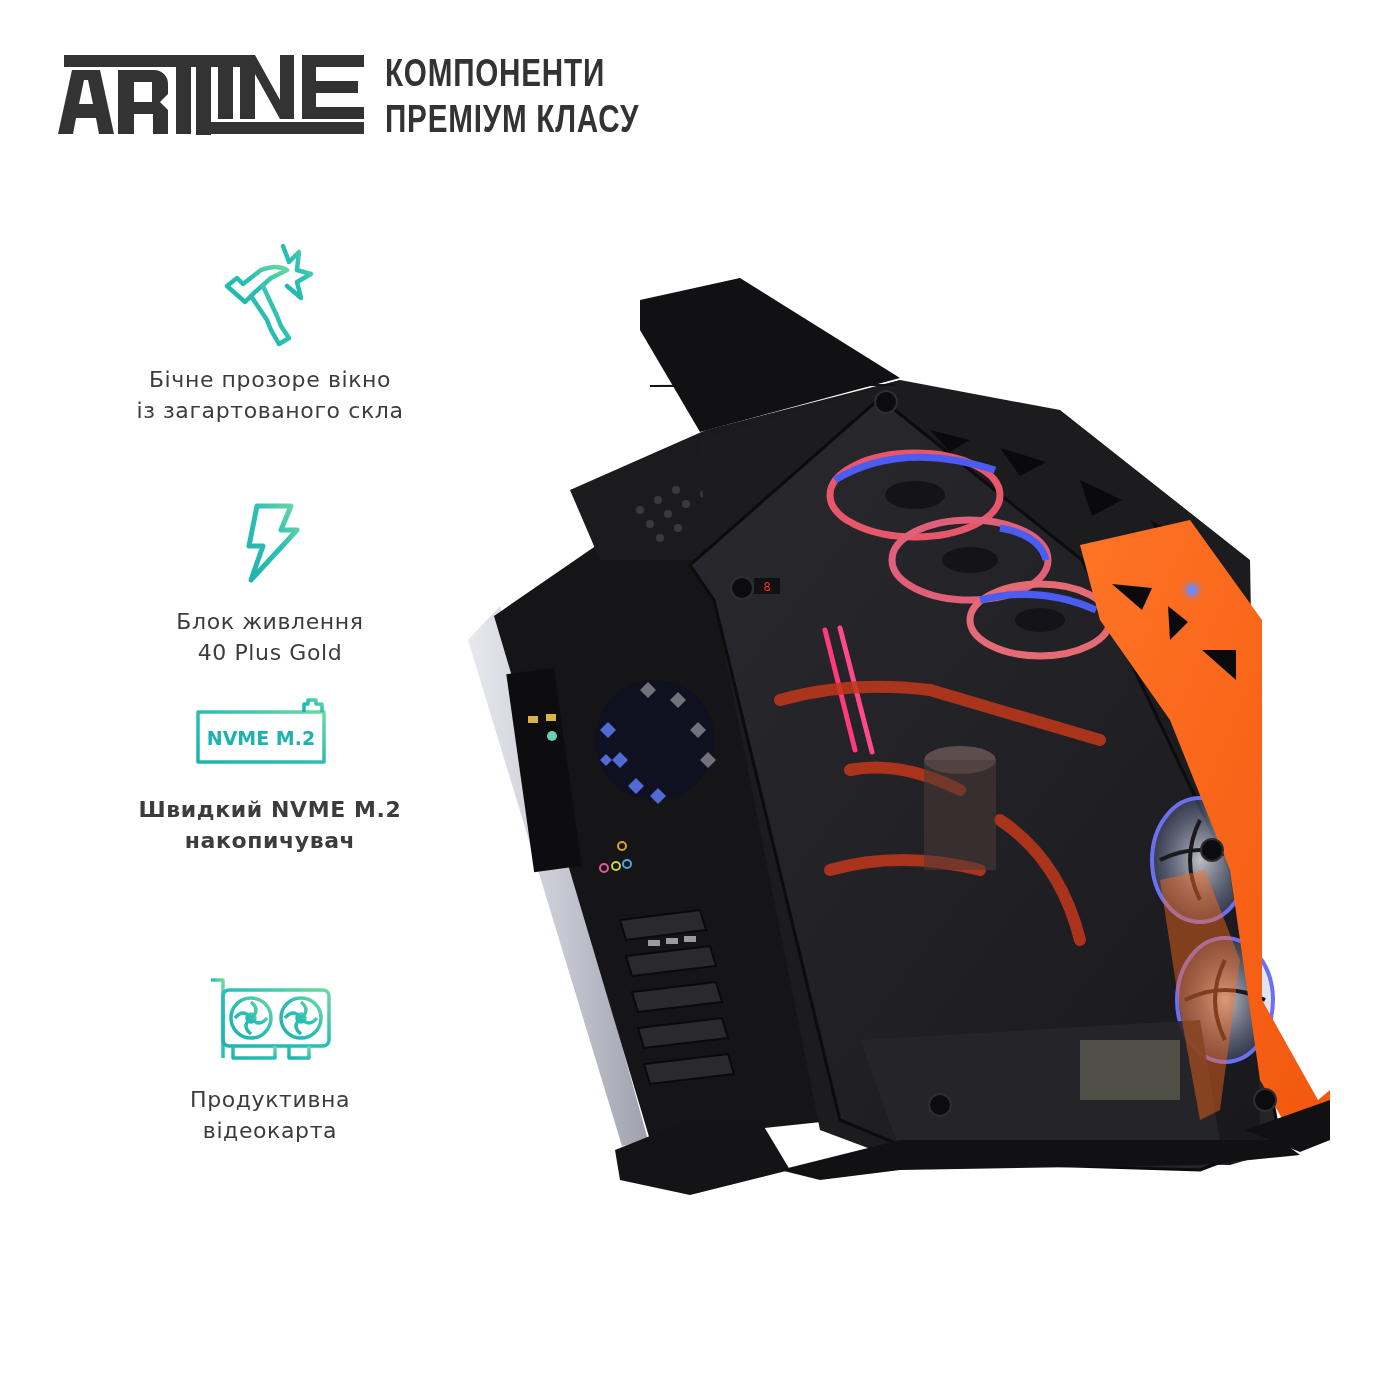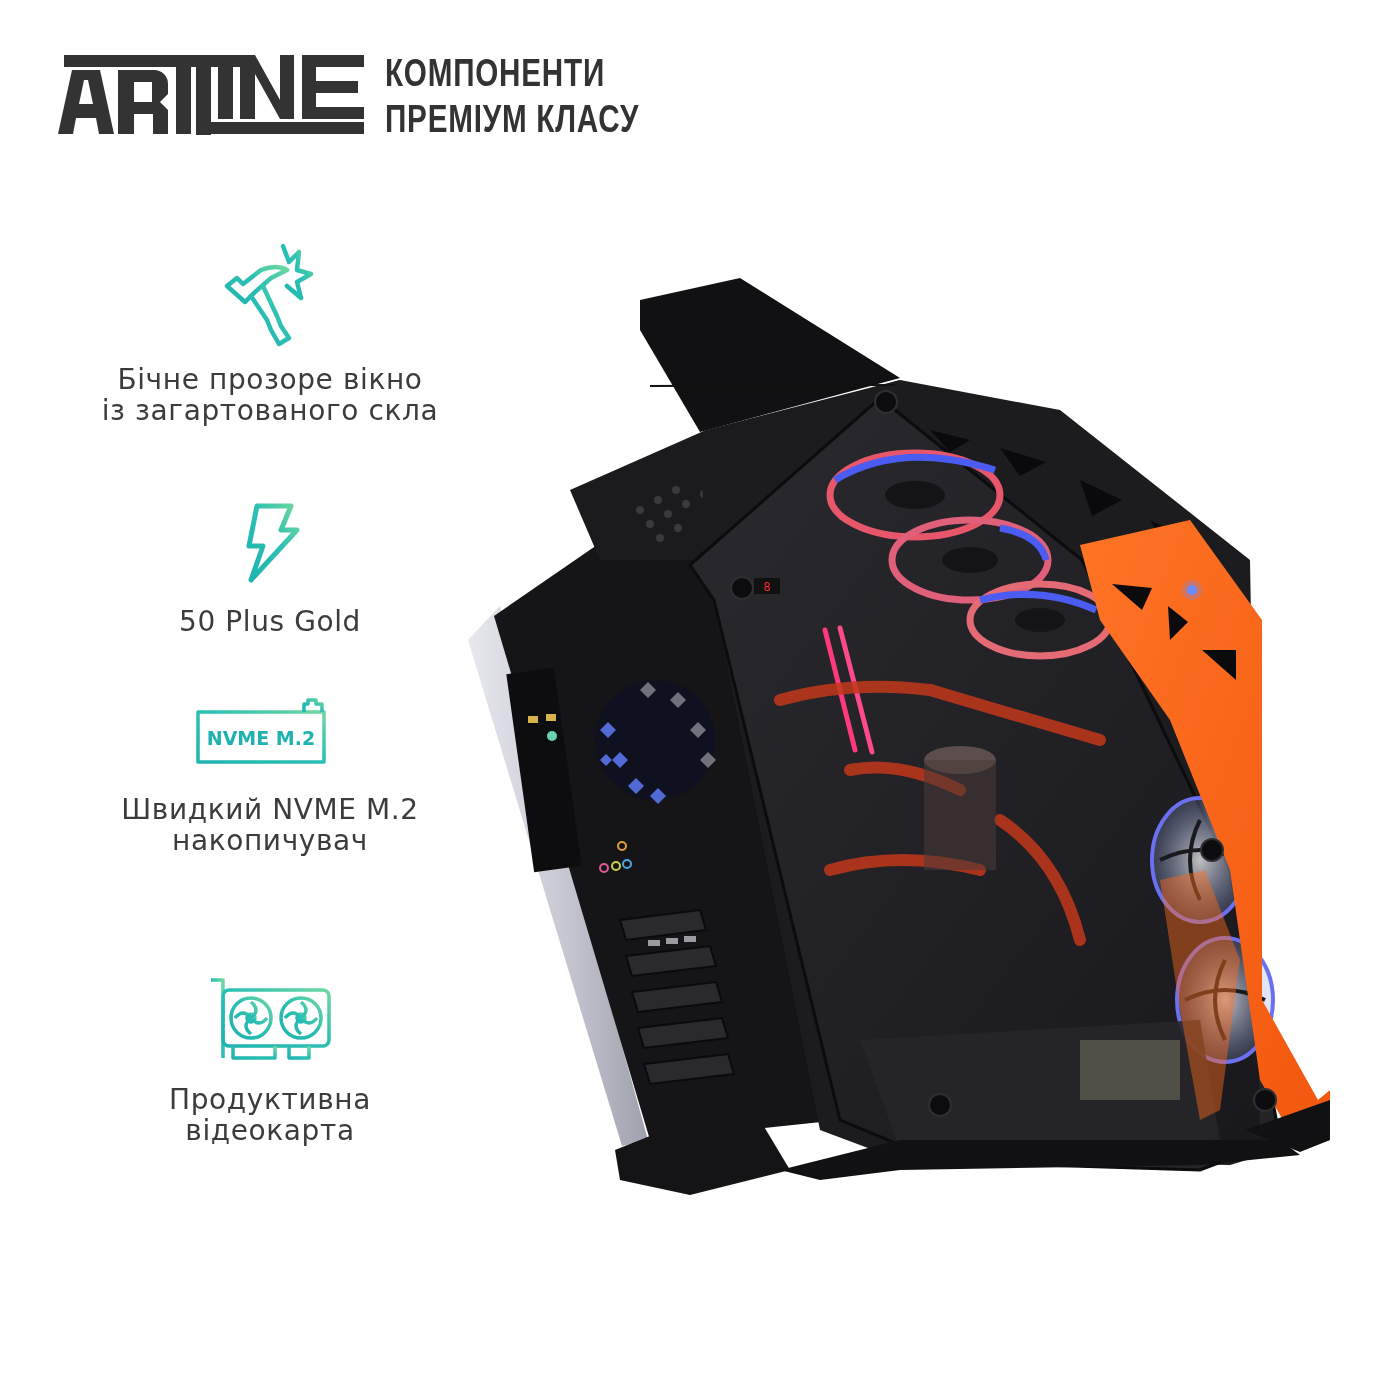--- a/index.html
+++ b/index.html
@@ -10,30 +10,30 @@
   .brand { position:absolute; left:58px; top:52px; width:310px; height:90px; }
   .brand svg { display:block; }
   .tagline { position:absolute; left:385px; top:50px; font-family:"Liberation Sans", sans-serif;
              font-weight:700; font-size:38px; line-height:46px; color:#333333;
              transform:scaleX(0.78); transform-origin:left top; letter-spacing:1px; }
   .tagline div { white-space:nowrap; }
 
   
   .feature { position:absolute; left:100px; width:340px; text-align:center; }
   .feature .icon { display:block; margin:0 auto; }
-  .feature .label { font-family:"DejaVu Sans", sans-serif; font-size:28px; line-height:31px;
+  .feature .label { font-family:"DejaVu Sans", sans-serif; font-size:22px; line-height:31px;
                     color:#3c3c3c; letter-spacing:0.6px; }
   .feature .label div { white-space:nowrap; }
 
   #feat-glass { top:240px; }
   #feat-glass .label { margin-top:14px; }
   #feat-psu { top:500px; }
   #feat-psu .label { margin-top:20px; }
   #feat-nvme { top:696px; }
-  #feat-nvme .label { margin-top:26px; }
+  #feat-nvme .label { margin-top:26px;font-weight:bold; }
   #feat-gpu { top:972px; }
   #feat-gpu .label { margin-top:16px; }
 
   
   .product { position:absolute; left:450px; top:260px; width:920px; height:960px; }
   .product svg { display:block; }
 </style>
 </head>
 <body>
 
@@ -93,21 +93,22 @@
     <div>Бічне прозоре вікно</div>
     <div>із загартованого скла</div>
   </div>
 </div>
 
 <div class="feature" id="feat-psu">
   <svg class="icon" width="70" height="86" viewBox="0 0 70 86">
     <path d="M22 6 H56 L46 30 H62 L16 80 L28 46 H14 Z" fill="none" stroke="url(#tealgrad)" stroke-width="5" stroke-linejoin="round"></path>
   </svg>
   <div class="label">
-    <div>50 Plus Gold</div>
+    <div>Блок живлення</div>
+    <div>40 Plus Gold</div>
   </div>
 </div>
 
 <div class="feature" id="feat-nvme">
   <svg class="icon" width="160" height="72" viewBox="0 0 160 72">
     <g fill="none" stroke="url(#tealgrad)" stroke-width="3.5" stroke-linejoin="round">
       <rect x="8" y="16" width="126" height="50"></rect>
       <path d="M114 16 V8 H118 V4 H126 V8 H132 V16"></path>
       <line x1="134" y1="30" x2="150" y2="30"></line>
       <line x1="134" y1="38" x2="150" y2="38"></line>

